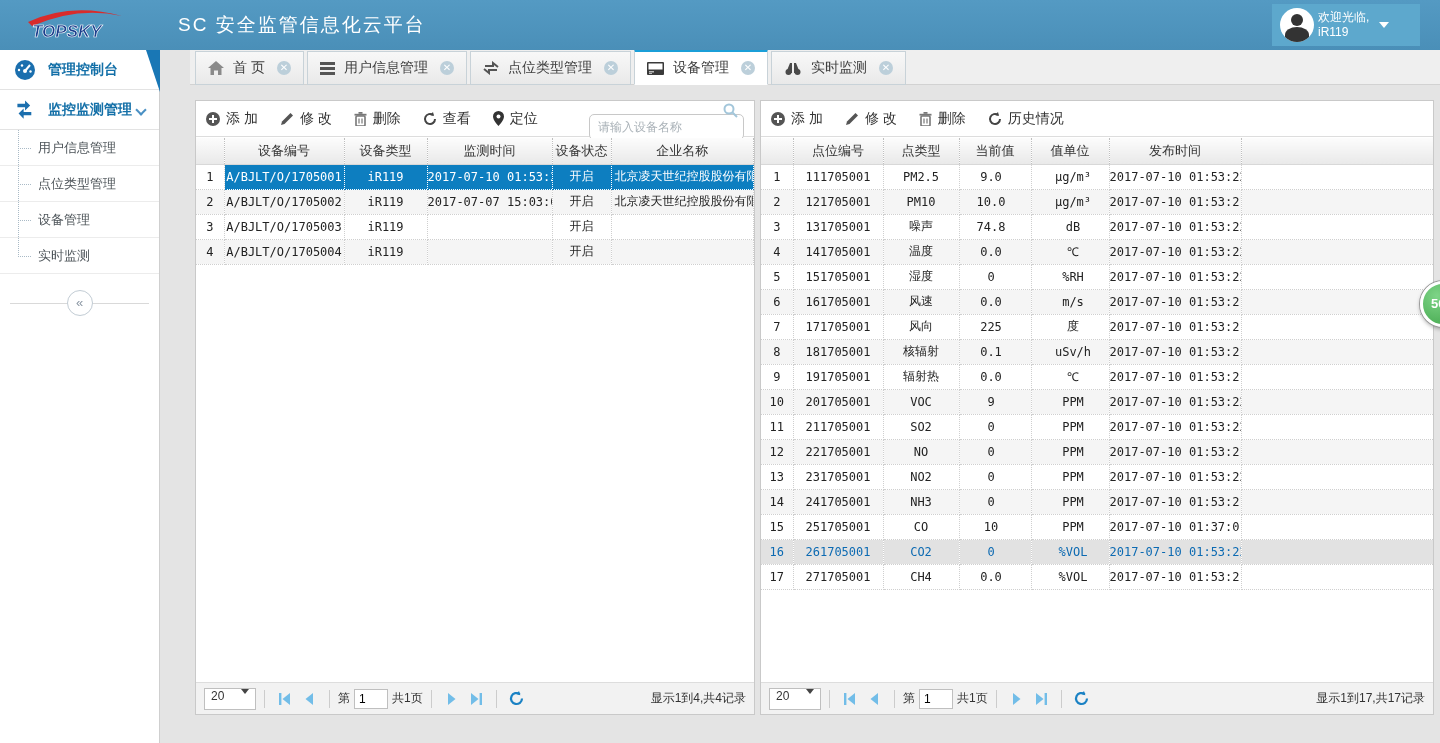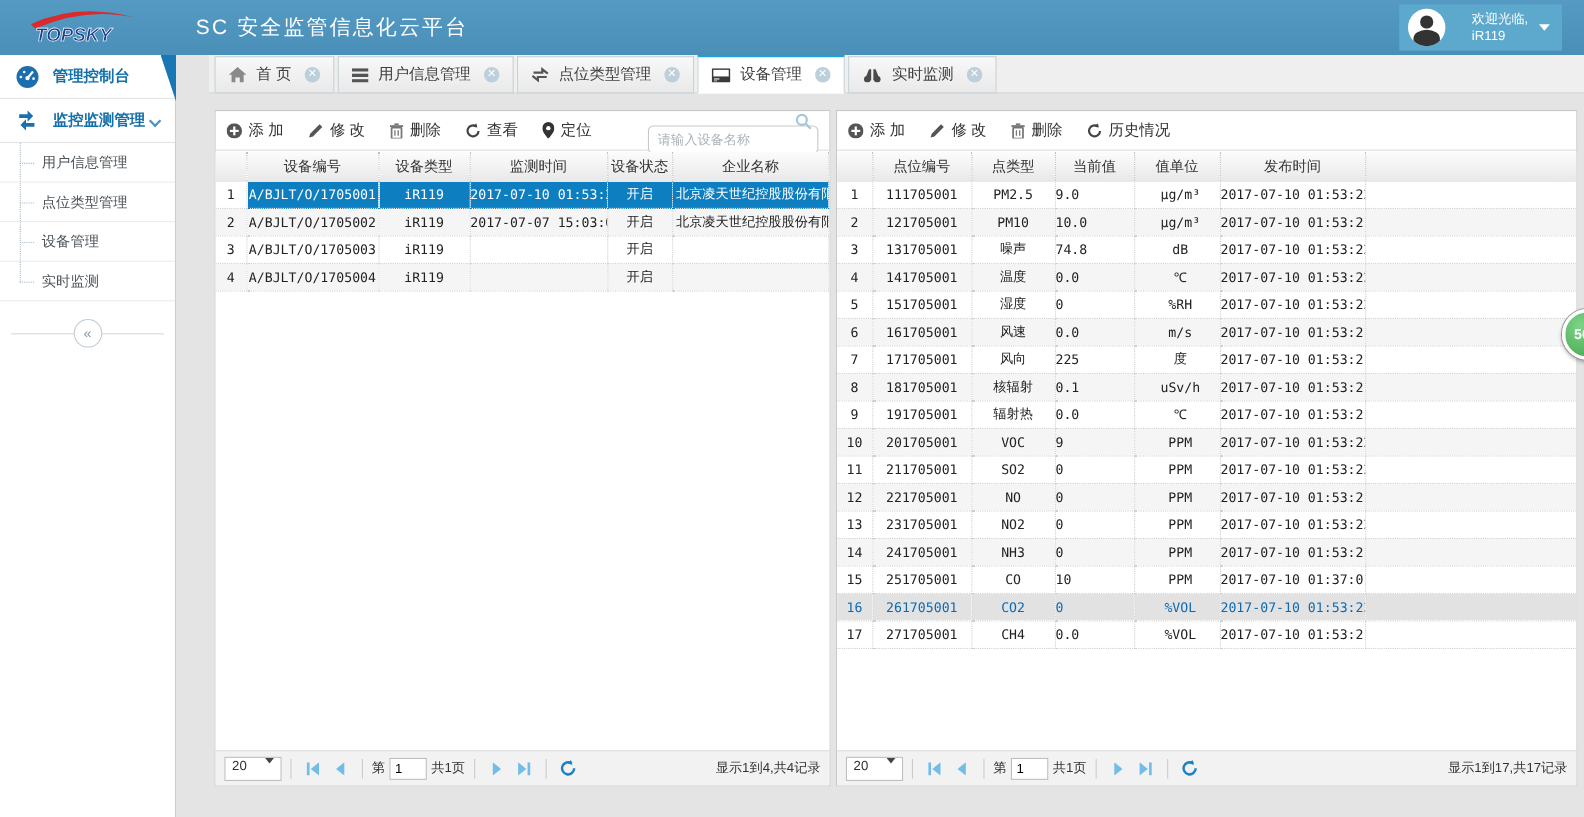--- a/index.html
+++ b/index.html
@@ -9,21 +9,21 @@
   
   .topbar { position:absolute; left:0; top:0; width:1440px; height:50px;
     background:linear-gradient(#549ac3,#4a8fb8); z-index:30; }
   .brand { position:absolute; left:16px; top:4px; width:120px; height:42px; }
   .app-title { position:absolute; left:178px; top:12px; color:#fff; font-size:19px; letter-spacing:2px; }
   .user-box { position:absolute; right:20px; top:4px; width:148px; height:42px;
     background:#5da8cd; display:flex; align-items:center; padding:0 8px; cursor:pointer; }
   .avatar { width:34px; height:34px; border-radius:50%; background:#fff; position:relative; overflow:hidden; flex:0 0 34px; }
   .avatar .head { position:absolute; left:11px; top:6px; width:12px; height:12px; border-radius:50%; background:#333; }
   .avatar .body { position:absolute; left:5px; top:19px; width:24px; height:16px; border-radius:50% 50% 0 0; background:#333; }
-  .welcome { color:#fff; font-size:12px; line-height:15px; margin-left:24px; }
+  .welcome { color:#fff; font-size:12px; line-height:15px; margin-left:4px; }
   .user-caret { width:0; height:0; border-left:5px solid transparent; border-right:5px solid transparent;
     border-top:6px solid #fff; margin-left:10px; }
 
   
   .sidebar { position:absolute; left:0; top:50px; width:160px; bottom:0; background:#fff;
     border-right:1px solid #cfcfcf; z-index:20; }
   .side-item { position:relative; height:40px; display:flex; align-items:center; padding-left:14px;
     border-bottom:1px solid #e3e3e3; cursor:pointer; }
   .side-item .lbl { color:#1470a8; font-size:14px; font-weight:bold; margin-left:12px; }
   .notch { position:absolute; right:-1px; top:0; width:14px; height:42px; background:#1977b5;
@@ -72,21 +72,21 @@
   table.grid th { height:26px; font-weight:normal; font-size:13px; color:#333;
     background:linear-gradient(#fcfcfc,#e9e9e9); border-bottom:1px solid #d8d8d8;
     border-right:1px dotted #bfbfbf; overflow:hidden; white-space:nowrap; }
   table.grid td { height:25px; font-size:12px; color:#222; font-family:"DejaVu Sans Mono","Liberation Sans",sans-serif;
     border-bottom:1px dotted #cfcfcf; border-right:1px dotted #cfcfcf; text-align:center;
     overflow:hidden; white-space:nowrap; }
   table.grid tr:nth-child(even) td { background:#f5f5f5; }
   #left-table td.c5 { text-align:left; padding-left:3px; }
   #left-table tr.selected td { background:#0d7ec0; color:#fff; border-color:#0d7ec0; }
   #left-table tr.selected td.c0 { background:#fff; color:#222; border-color:#cfcfcf; }
-  #right-table td.c3 { text-align:left; padding-right:8px; }
+  #right-table td.c3 { text-align:center; padding-right:8px; }
   #right-table td.c4 { text-align:center; padding-left:6px; }
   #right-table td.cf { border-right:none; }
   #right-table th.cf { border-right:none; }
   #right-table tr.selected td { background:#e2e2e2; color:#0c6ab2; }
 
   
   .pager { position:absolute; left:0; right:0; bottom:0; height:32px; background:#f2f2f2;
     border-top:1px solid #ddd; display:flex; align-items:center; padding:0 8px; font-size:12px; color:#333; }
   .psize { display:inline-flex; justify-content:space-between; width:52px; height:22px;
     background:#fff; border:1px solid #bfbfbf; padding:0 6px; cursor:pointer; }

